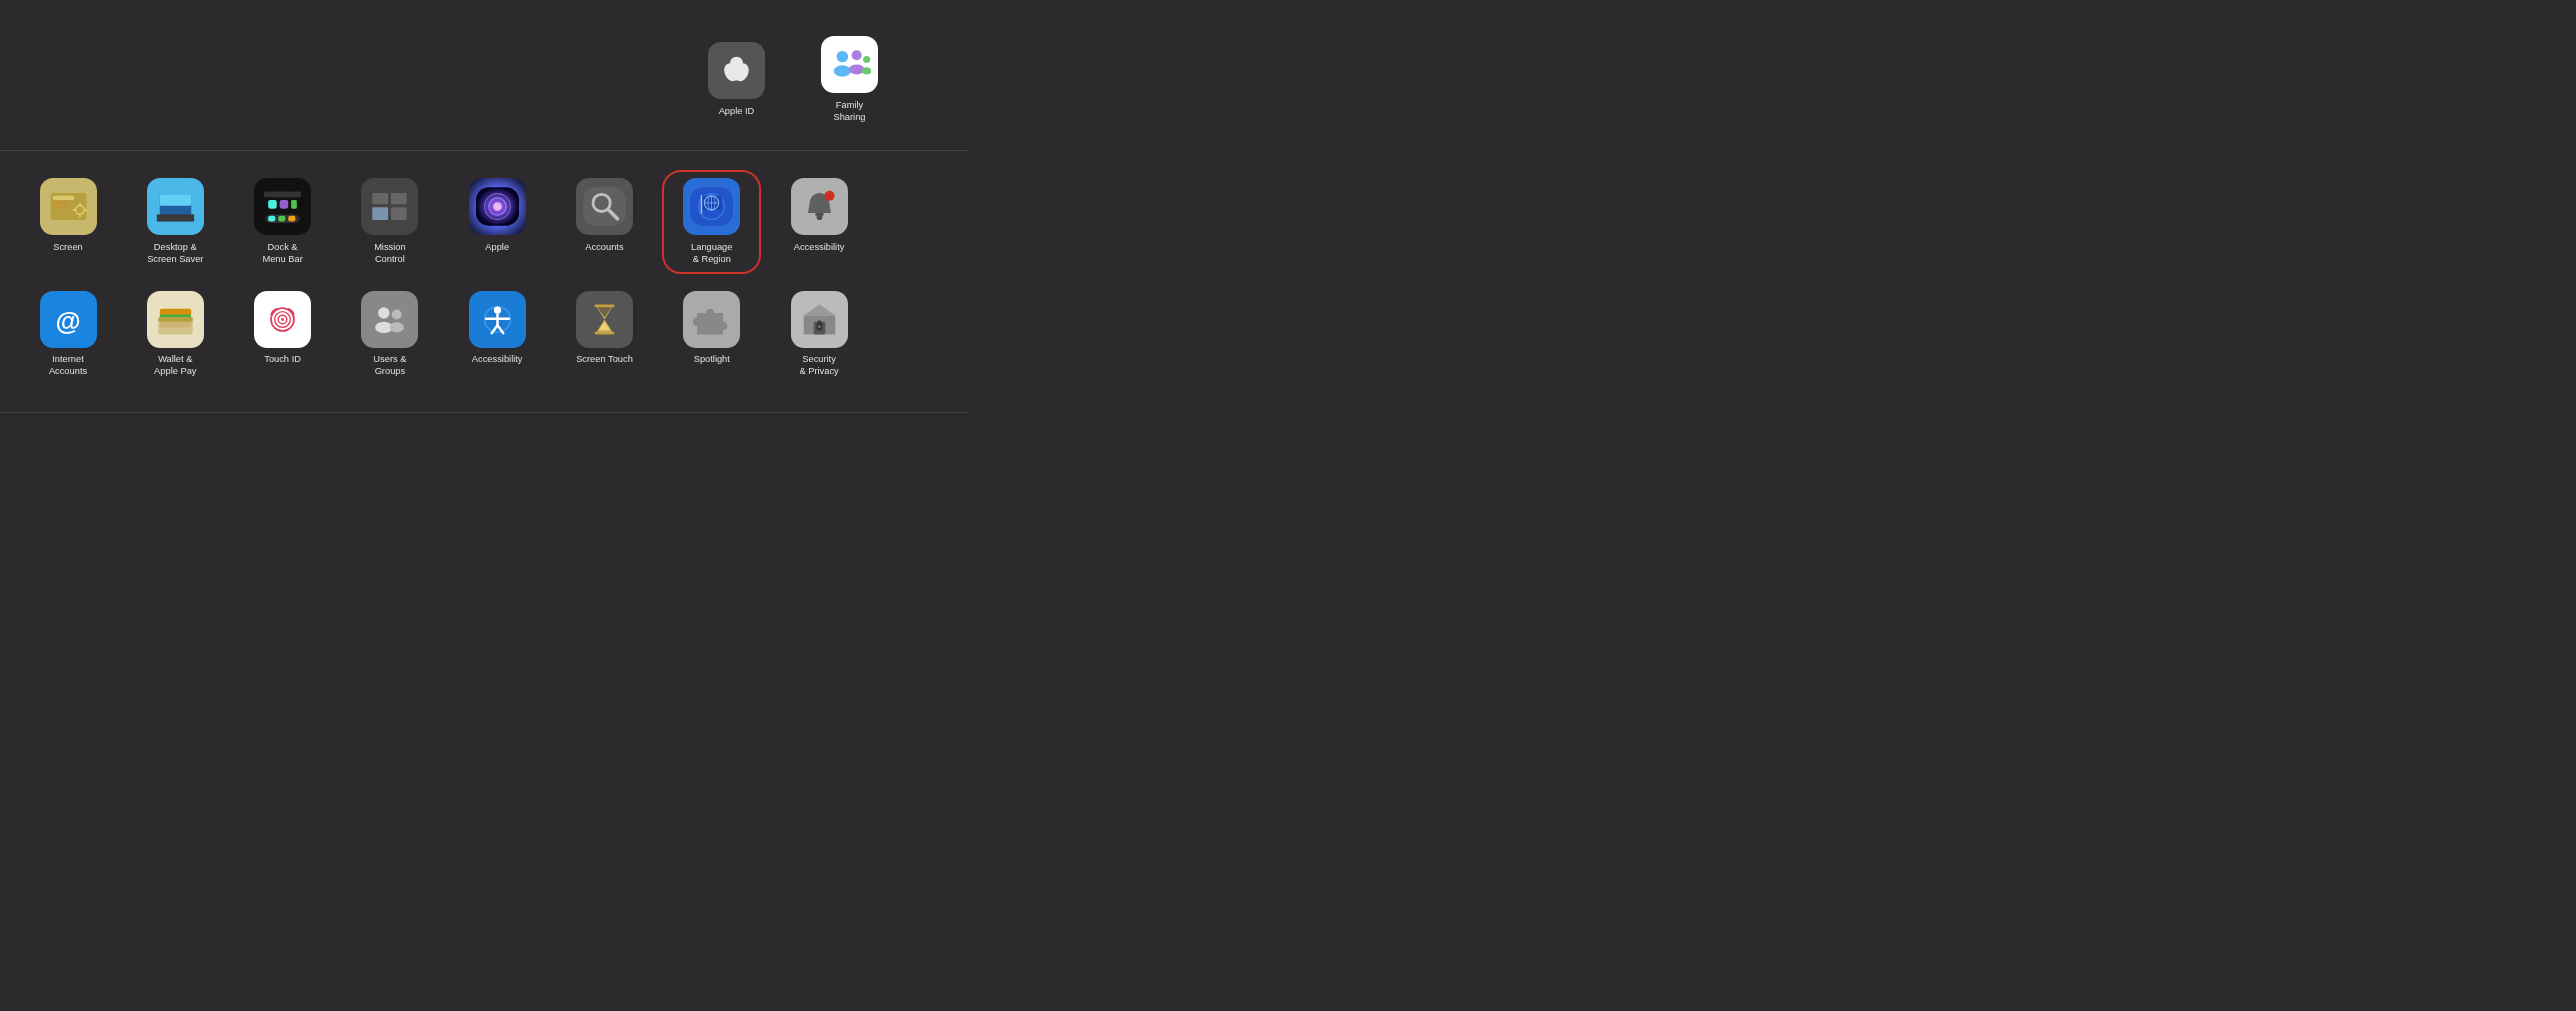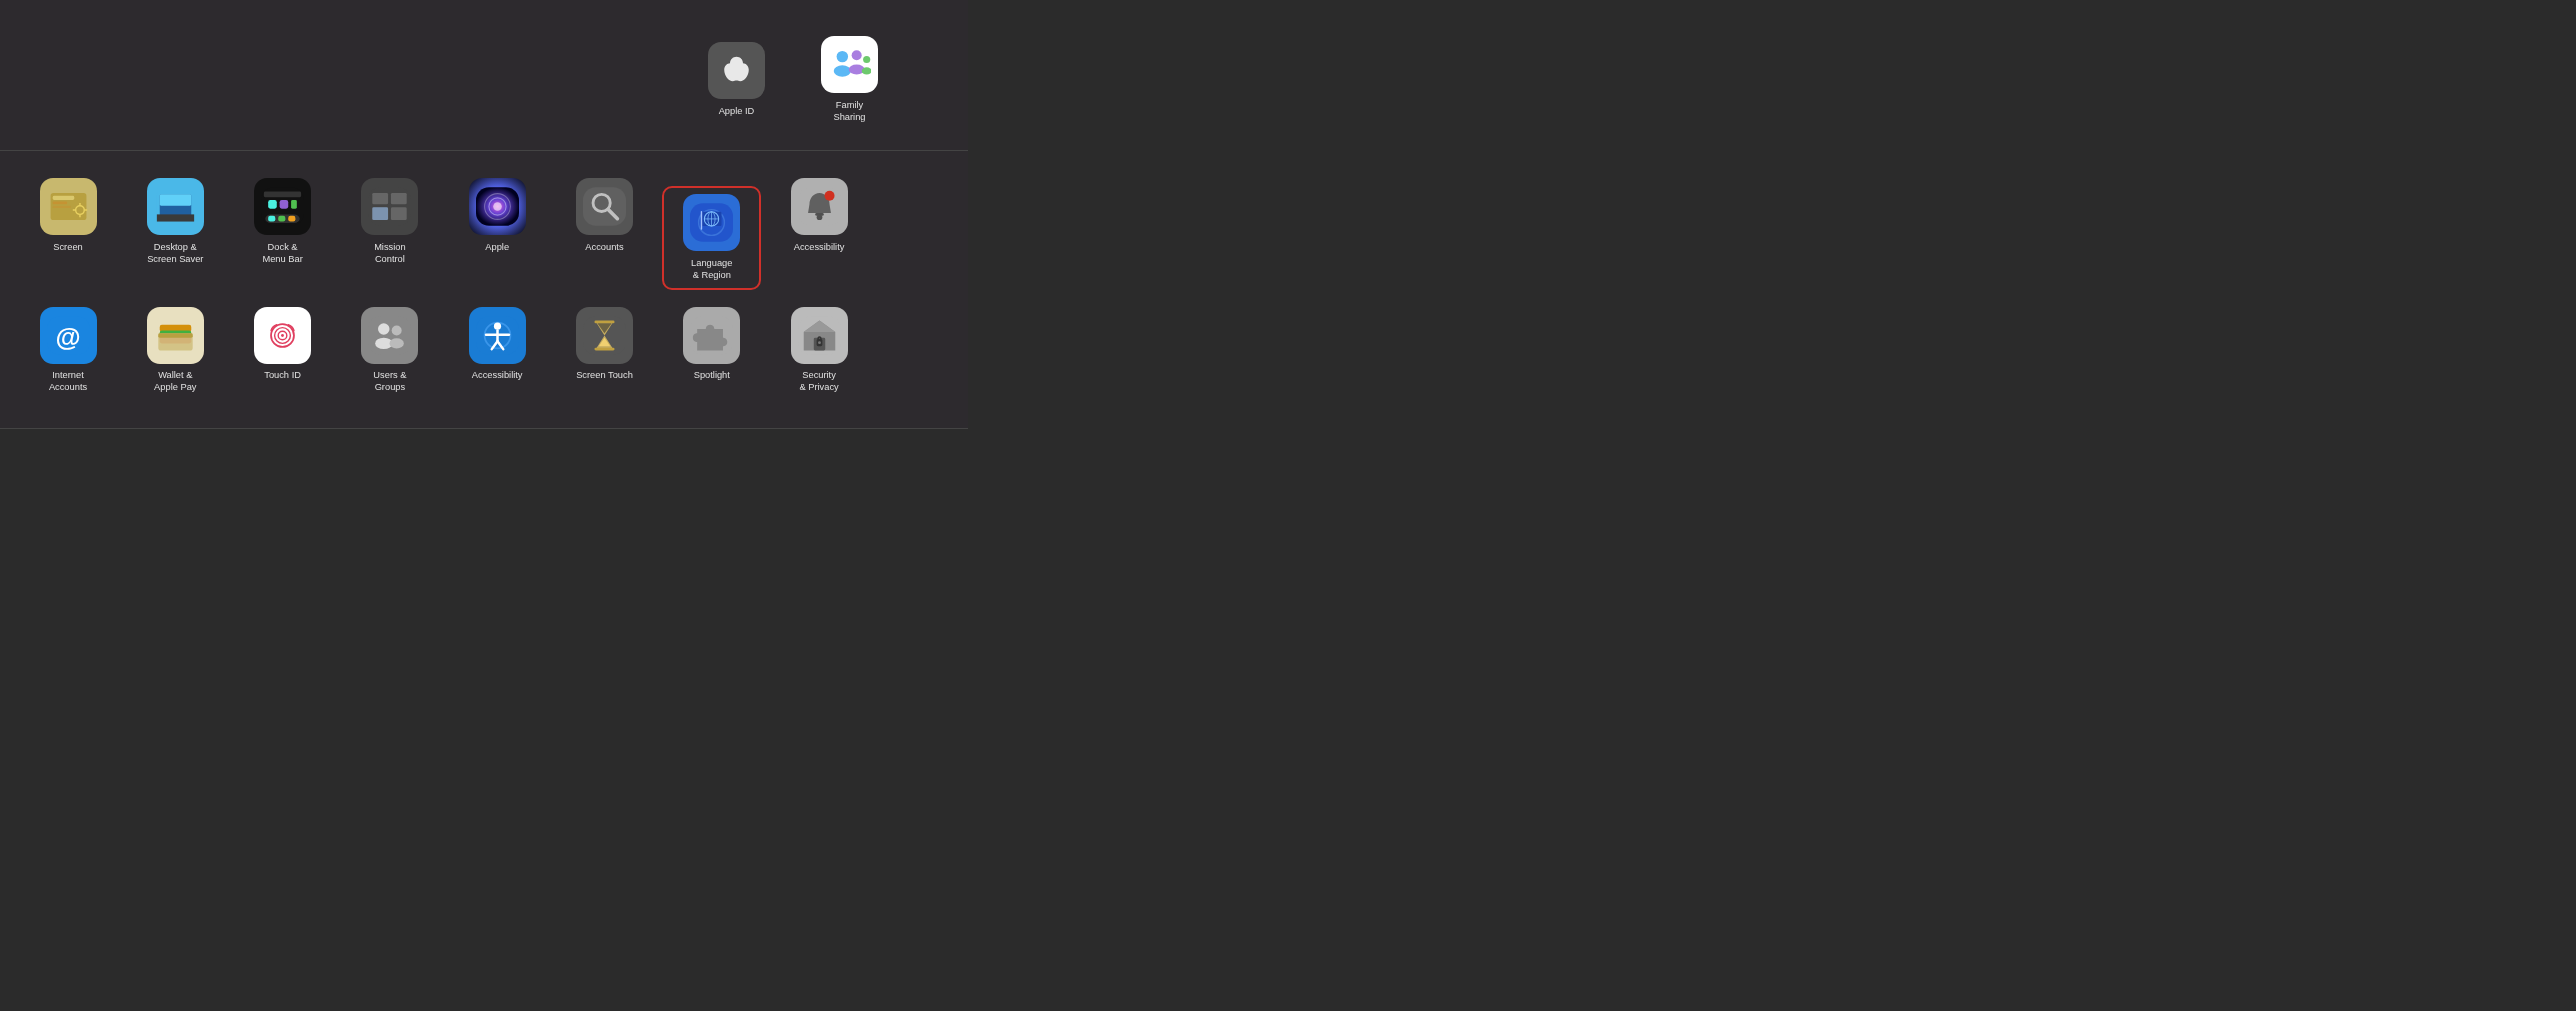--- a/index.html
+++ b/index.html
@@ -68,22 +68,21 @@
       font-size: 9.3px;
       color: #e0e0e0;
       text-align: center;
       line-height: 1.3;
     }
 
     
     .selected-item {
       outline: 2.2px solid #d0302a;
       outline-offset: 1.4px;
-      border-radius: 7px;
-      margin-top: 16px;
+      border-radius: 16px;
     }
 
     
     .icon-general {
       background: #c8b86e;
       border-radius: 13px;
     }
     .icon-desktop {
       background: #4ab8e8;
       border-radius: 13px;

